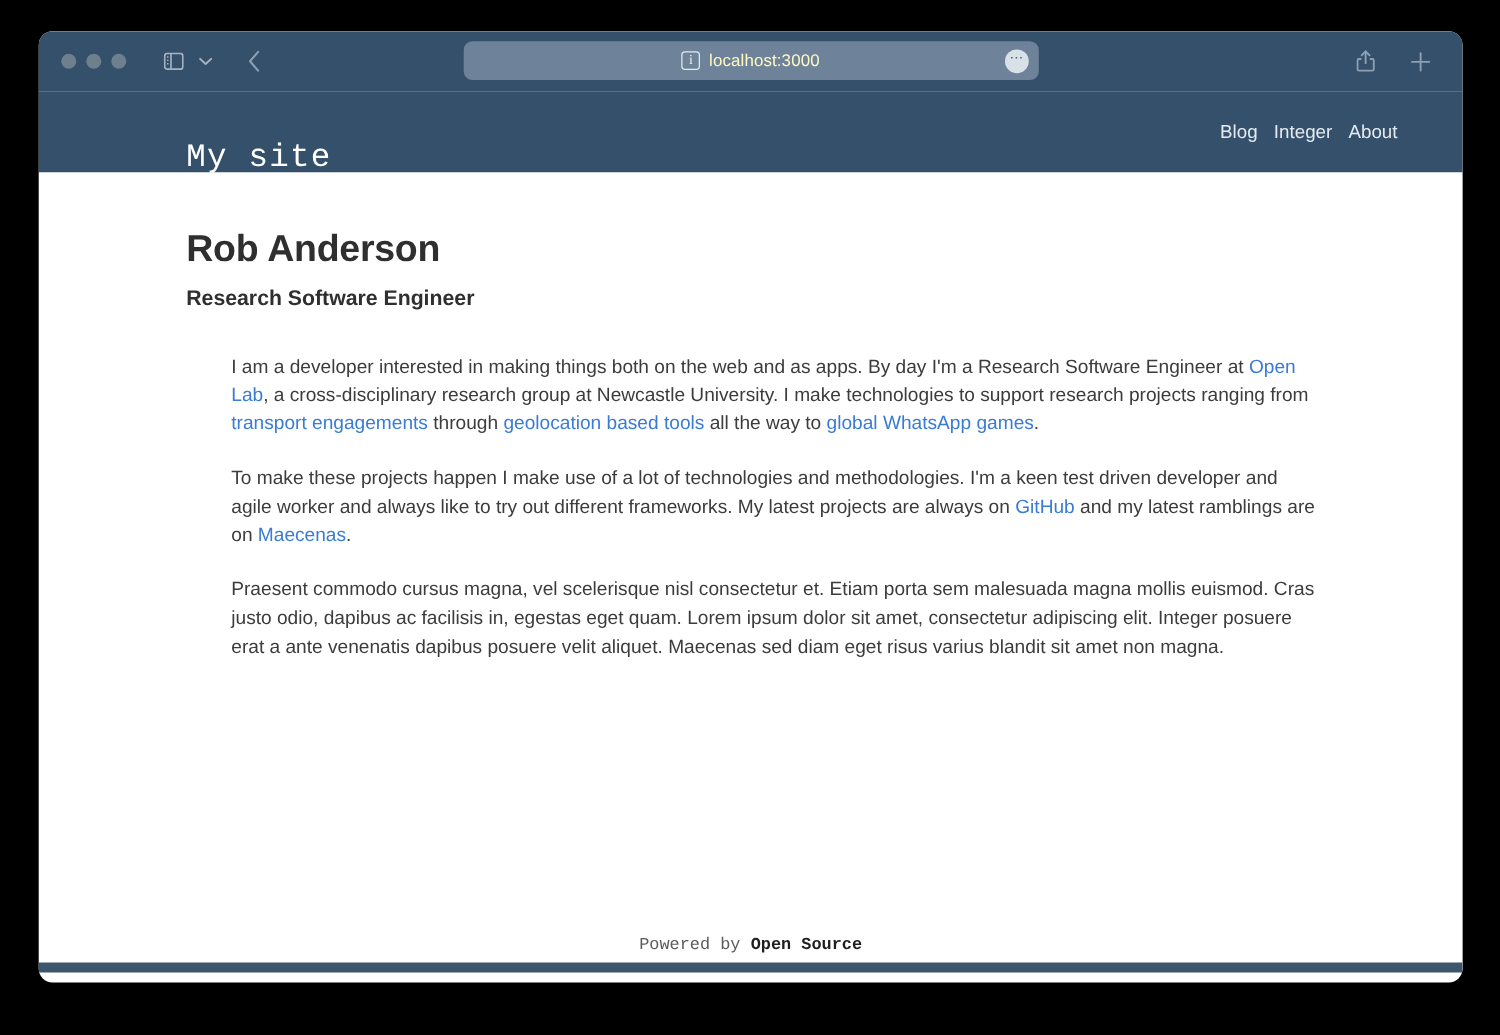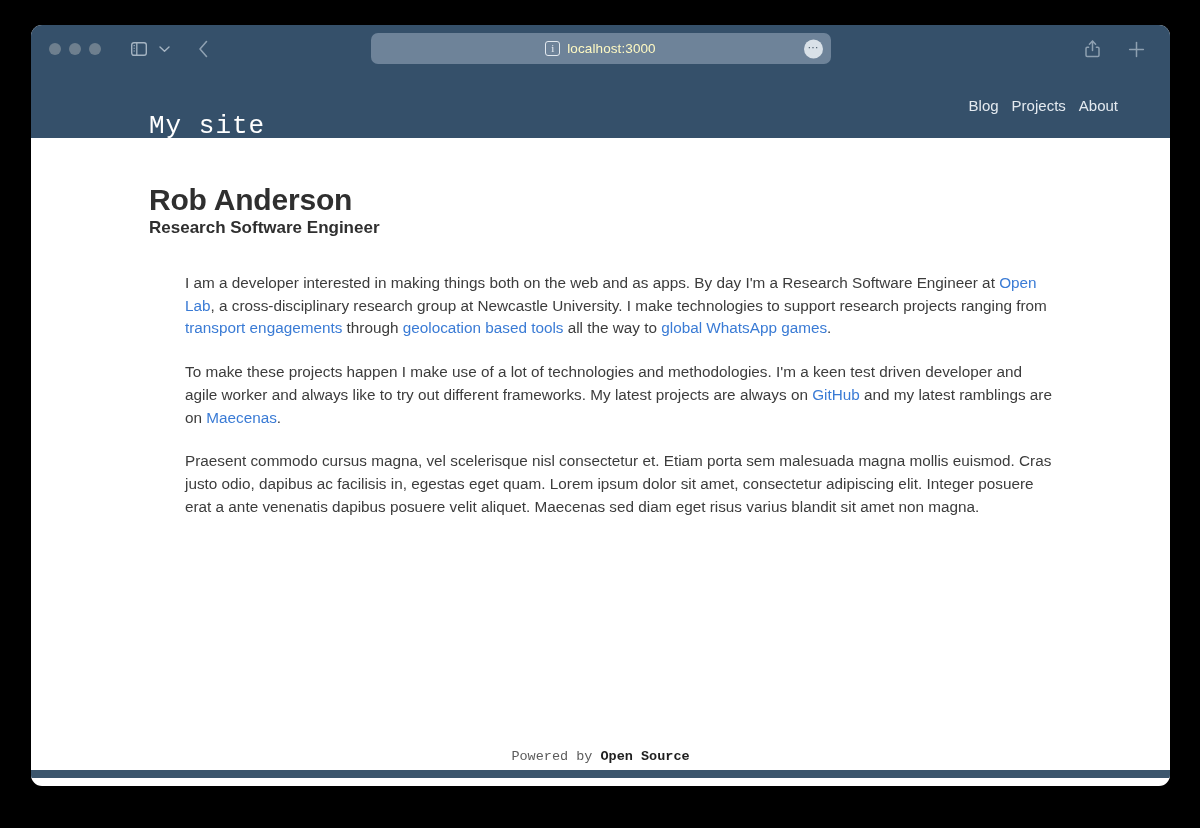--- a/index.html
+++ b/index.html
@@ -170,21 +170,21 @@
   #content {
     padding-top: 45px;
     max-width: 903px;
   }
 
   #person-name {
     font-size: 30px;
     font-weight: 700;
     color: #2f2f2f;
     letter-spacing: -0.2px;
-    margin-bottom: 1px;
+    margin-bottom: 12px;
   }
   #person-role {
     font-size: 17px;
     font-weight: 700;
     color: #2f2f2f;
     margin-bottom: 34px;
   }
   .para {
     font-size: 15.3px;
     line-height: 22.7px;
@@ -280,21 +280,21 @@
           <line x1="1.6" y1="8.5" x2="15.4" y2="8.5" stroke="#8ea0b1" stroke-width="1.5" stroke-linecap="round"></line>
         </svg>
       </div>
     </div>
   </div>
 
   <div id="site-header">
     <div id="site-title">My site</div>
     <nav id="site-nav">
       <a href="#">Blog</a>
-      <a href="#">Projects</a>
+      <a href="#">Integer</a>
       <a href="#">About</a>
     </nav>
   </div>
 
   <div id="page-body">
     <div id="content">
       <h1 id="person-name">Rob Anderson</h1>
       <h2 id="person-role">Research Software Engineer</h2>
       <div id="paragraphs">
           <p class="para">I am a developer interested in making things both on the web and as apps. By day I'm a Research Software Engineer at <a href="#">Open Lab</a>, a cross-disciplinary research group at Newcastle University. I make technologies to support research projects ranging from <a href="#">transport engagements</a> through <a href="#">geolocation based tools</a> all the way to <a href="#">global WhatsApp games</a>.</p>

